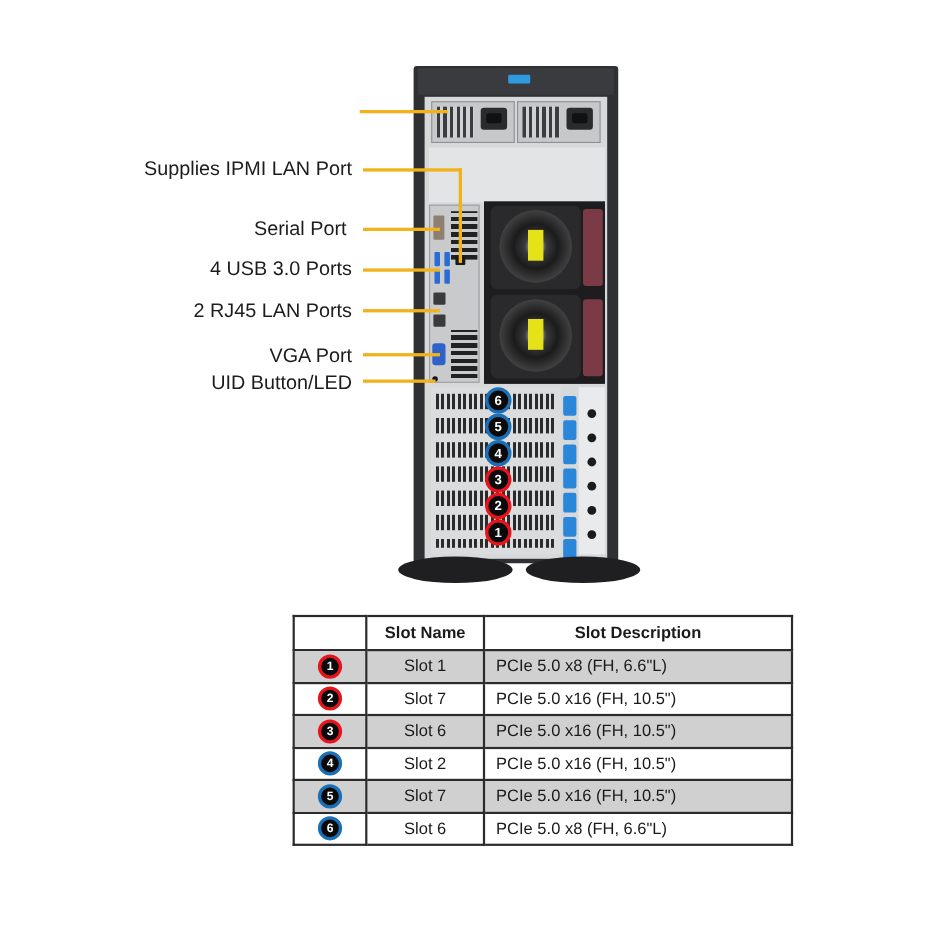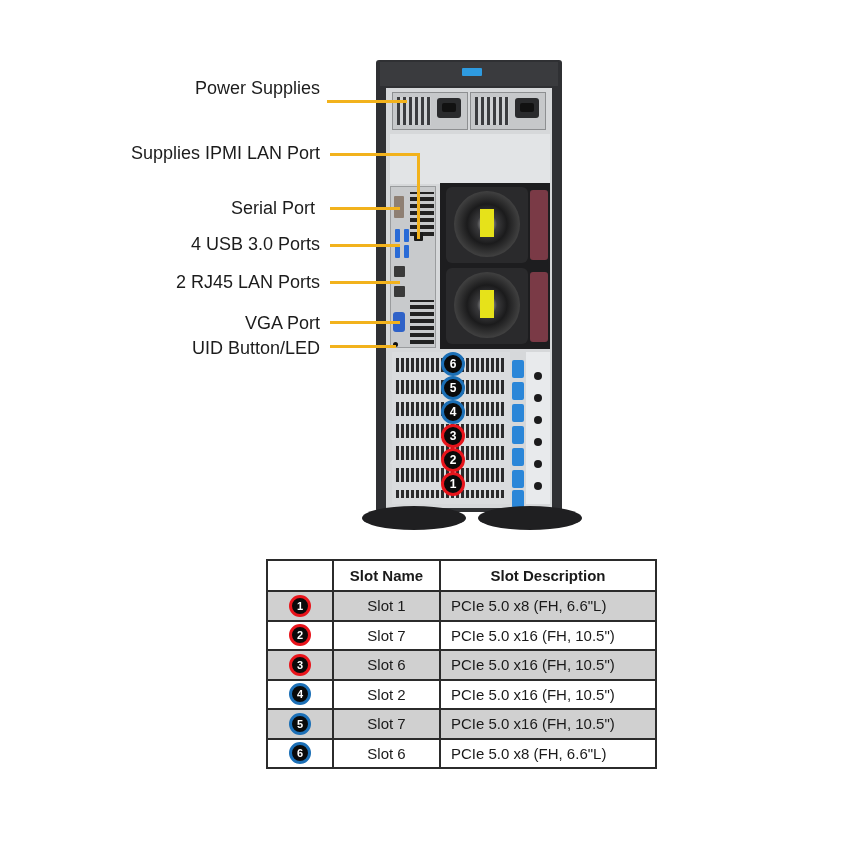--- a/index.html
+++ b/index.html
@@ -43,38 +43,37 @@
   .hole { position: absolute; left: 534px; width: 8px; height: 8px; border-radius: 50%; background: #1b1b1c; }
   .foot { position: absolute; top: 506px; width: 104px; height: 24px; background: #1f1f21; border-radius: 50%; }
 
   .badge { position: absolute; width: 18px; height: 18px; border-radius: 50%; background: #0a0a0a;
            color: #fff; font-weight: bold; font-size: 12px; line-height: 18px; text-align: center;
            font-family: "Liberation Sans", sans-serif; }
   .badge.red { border: 3px solid #e8141b; }
   .badge.blue { border: 3px solid #1b6fb6; }
 
   
-  table.slots-table { position: absolute; left: 266px; top: 559px; width: 391px; border-collapse: collapse;
+  table.slots-table { position: absolute; left: 266px; top: 559px; width: 455px; border-collapse: collapse;
                       font-size: 15px; }
   .slots-table th, .slots-table td { border: 2px solid #2b2b2b; height: 27.5px; padding: 0; }
   .slots-table th { font-weight: bold; font-size: 15px; height: 29px; background: #fff; }
   .slots-table td.icon-cell { width: 64px; text-align: center; position: relative; }
   .slots-table td.name-cell { width: 105px; text-align: center; }
   .slots-table td.desc-cell { text-align: left; padding-left: 10px; }
   .slots-table tr.shaded td { background: #d0d0d0; }
   .tbadge { display: inline-block; width: 16px; height: 16px; border-radius: 50%; background: #0a0a0a;
             color: #fff; font-weight: bold; font-size: 11px; line-height: 16px; text-align: center; vertical-align: middle; }
   .tbadge.red { border: 3px solid #e8141b; }
   .tbadge.blue { border: 3px solid #1b6fb6; }
 </style>
 </head>
 <body>
 
 <div class="label" style="top:77px;">
-  <div>Power Supplies</div>
 </div>
 <div class="label" style="top:142px;">Supplies IPMI  LAN Port</div>
 <div class="label" style="top:197px; right:535px;">Serial Port</div>
 <div class="label" style="top:233px;">4 USB 3.0 Ports</div>
 <div class="label" style="top:271px;">2  RJ45 LAN Ports</div>
 <div class="label" style="top:312px;">VGA Port</div>
 <div class="label" style="top:337px;text-align:center;">UID Button/LED</div>
 
 <div class="chassis"></div>
 <div class="top-bar">

